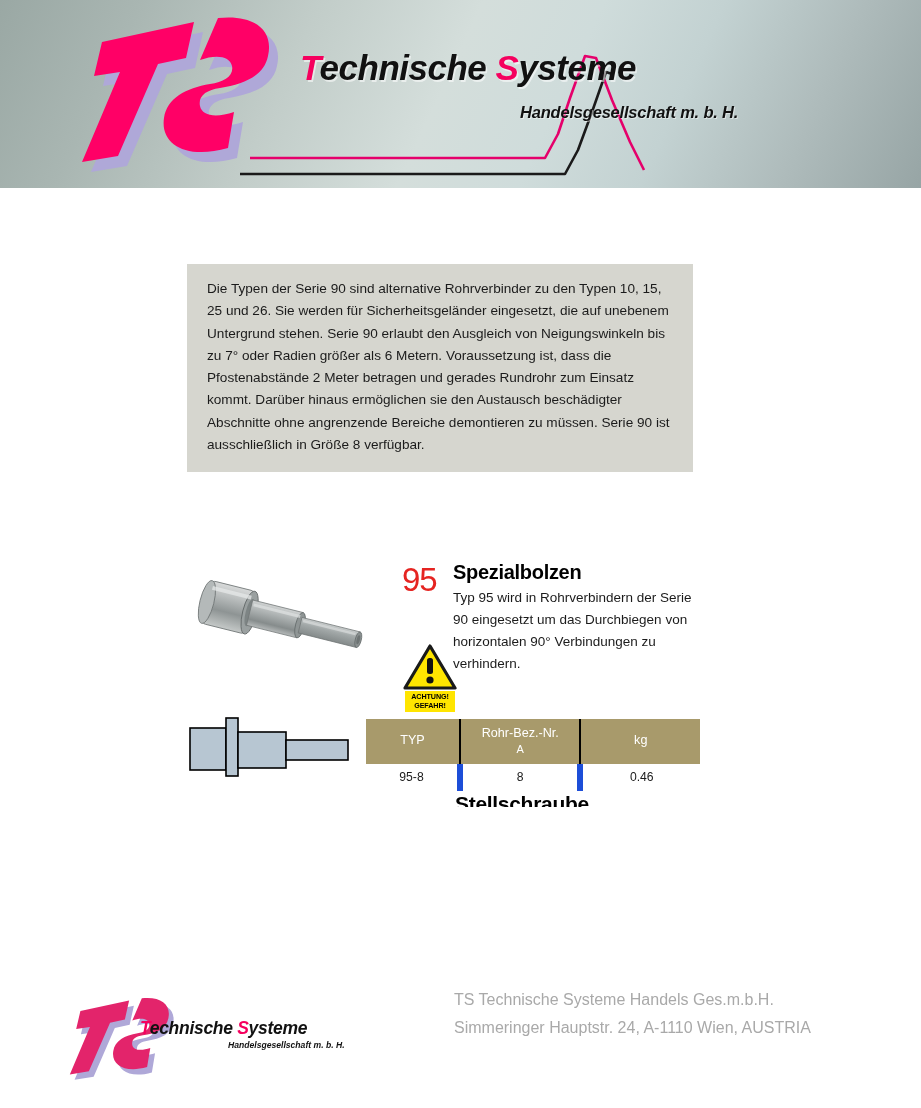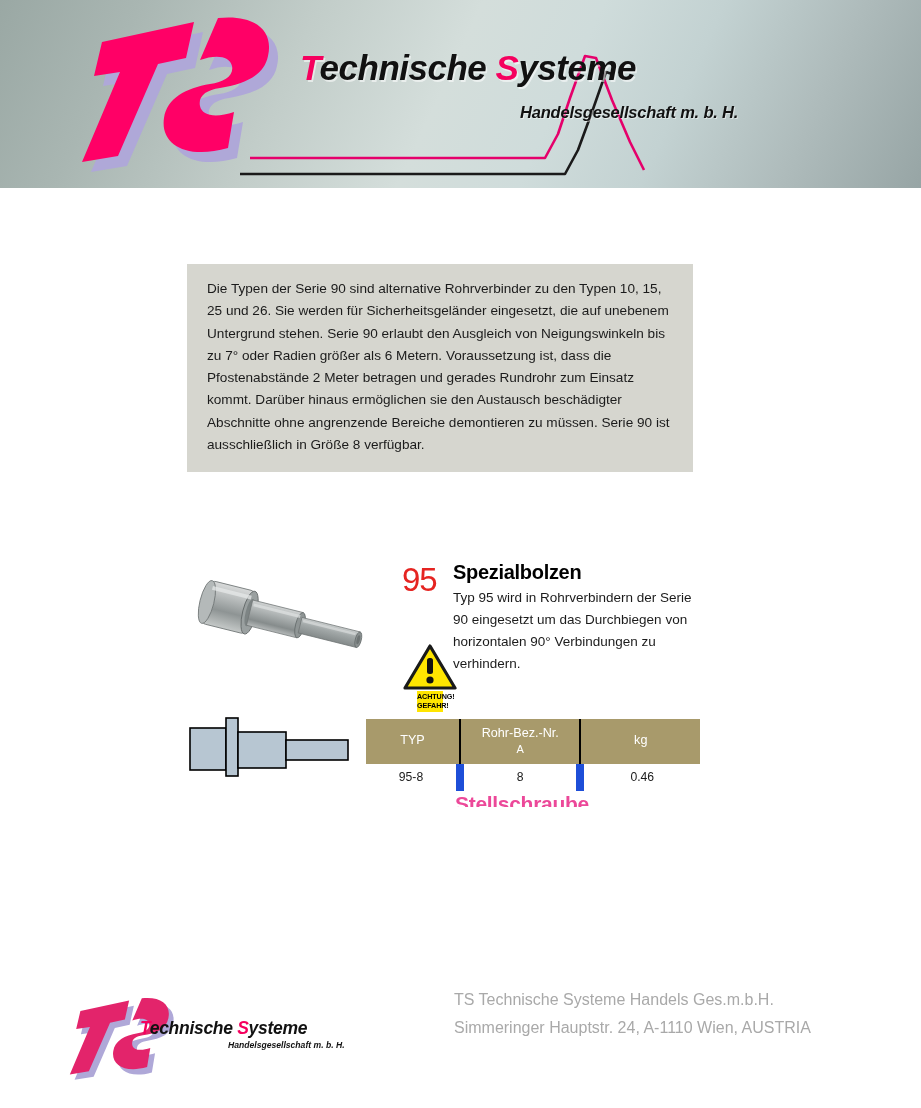--- a/index.html
+++ b/index.html
@@ -138,21 +138,21 @@
 
   
   .warn {
     position: absolute;
     left: 399px; top: 644px;
     width: 62px;
   }
   .warn-tri { display:block; margin: 0 auto; }
   .warn-label {
     margin: 1px auto 0 auto;
-    width: 26px;
+    width: 50px;
     background: #FFE500;
     color: #000;
     font-size: 7.2px;
     font-weight: bold;
     text-align: center;
     line-height: 1.25;
     padding: 1px 0 2px 0;
     letter-spacing: -0.1px;
   }
 
@@ -187,39 +187,39 @@
     line-height: 1.35;
     border-right: 2px solid #000000;
     vertical-align: middle;
   }
   .spec-table th:last-child { border-right: none; }
   .spec-table td {
     font-size: 12.2px;
     color: #1b1b1b;
     text-align: center;
     padding: 6px 2px 7px 2px;
-    border-right: 8px solid #1d4ed8;
+    border-right: 6px solid #1d4ed8;
     background: #ffffff;
   }
   .spec-table td:last-child { border-right: none; }
   .th-sub { display:block; font-size: 11px; }
 
   
   .clipped {
     position: absolute;
     left: 455px; top: 793px;
     width: 230px;
     height: 14px;
     overflow: hidden;
   }
   .clipped span {
     display: block;
     font-size: 21px;
     font-weight: bold;
-    color: #ec4899;
+    color: #000000;
     line-height: 1;
     letter-spacing: -0.3px;
   }
 
   
   .footer {
     position: absolute;
     left: 0; top: 985px;
     width: 921px; height: 123px;
   }

